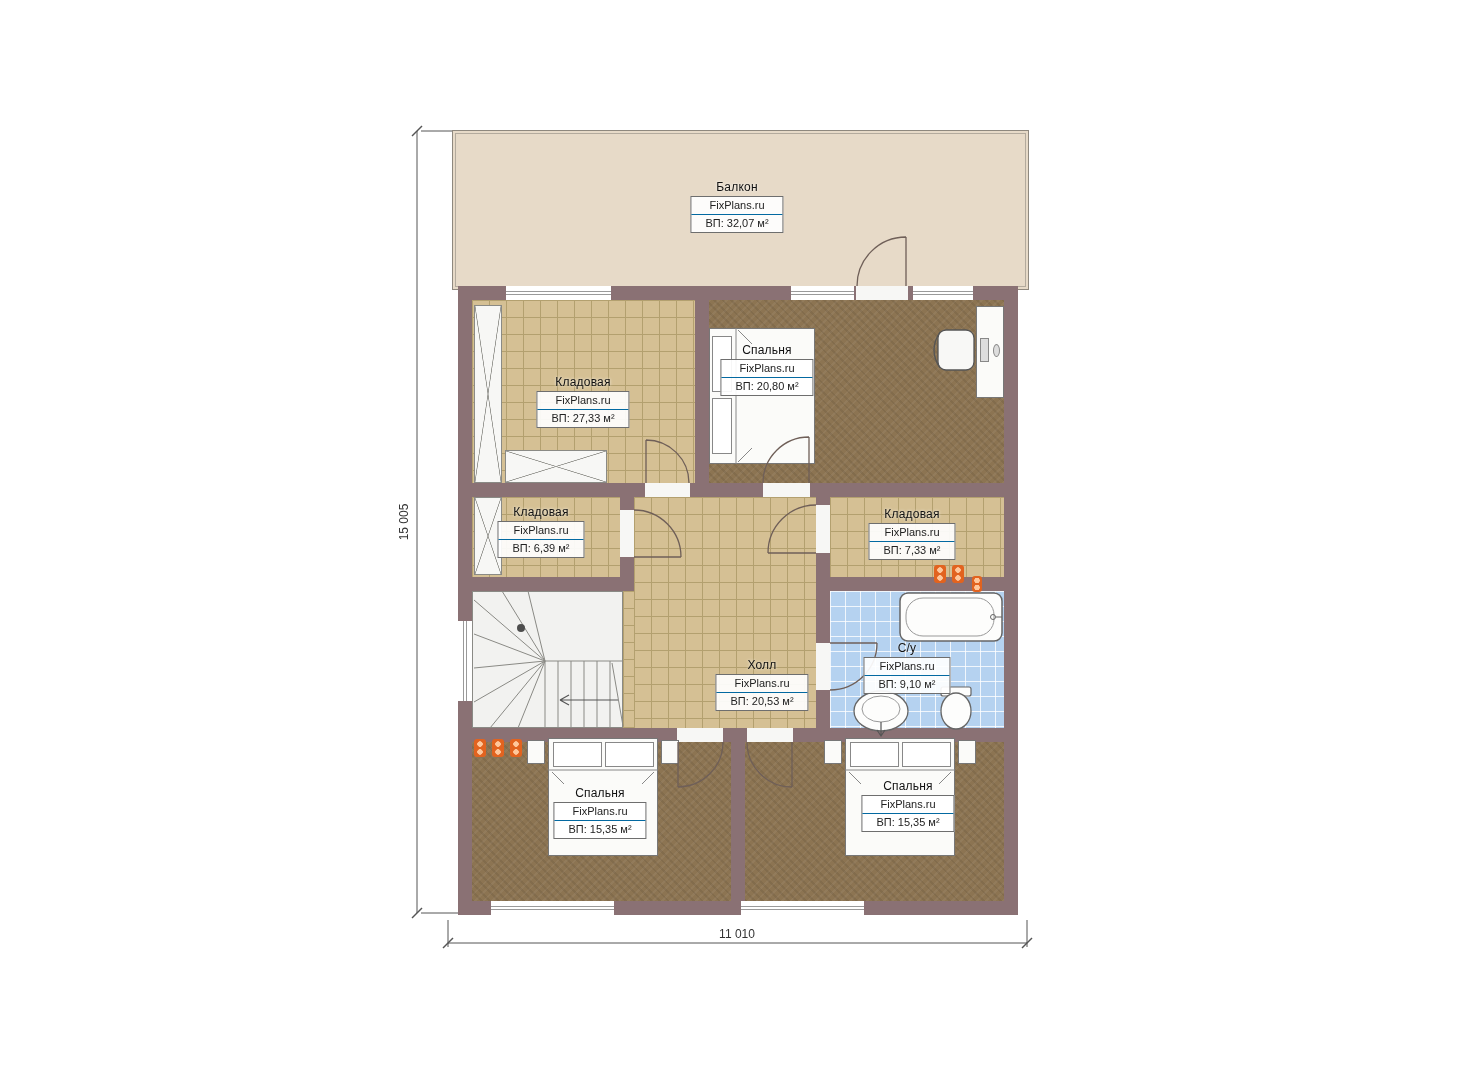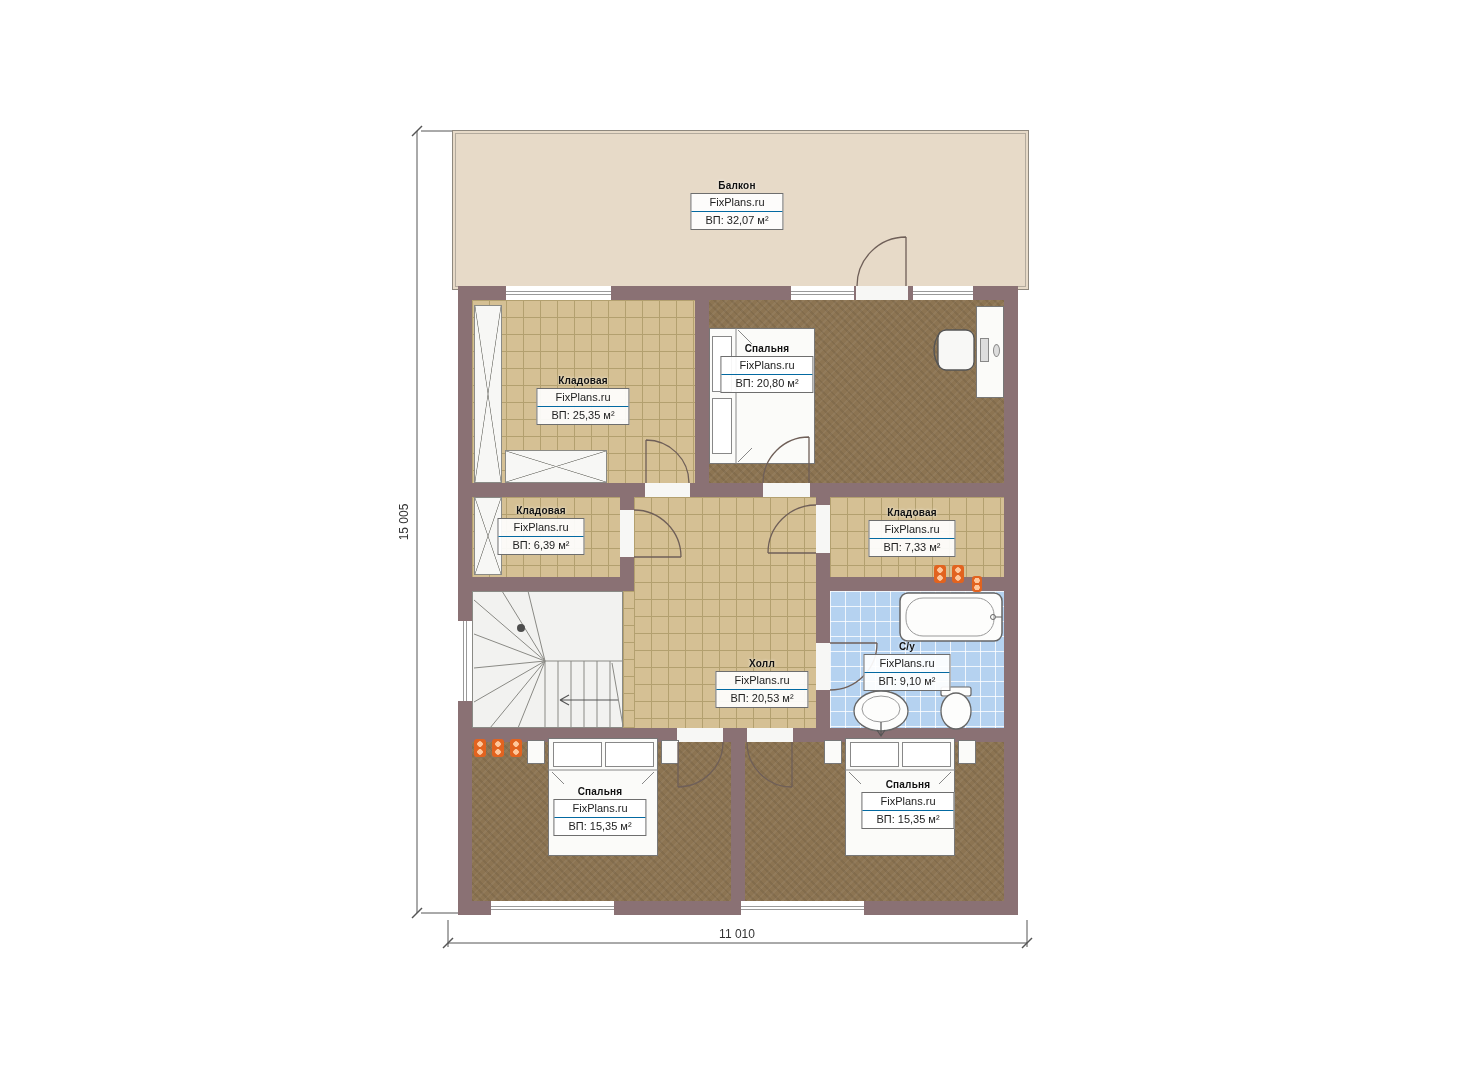--- a/index.html
+++ b/index.html
@@ -42,21 +42,21 @@
 
   .switch{width:12px;height:18px;border-radius:3px;z-index:6;
     background:radial-gradient(circle at 50% 28%,#ffc79b 2.5px,transparent 3px),
                radial-gradient(circle at 50% 72%,#ffc79b 2.5px,transparent 3px),#e2631f;}
 
   
   .overlay{left:0;top:0;z-index:5;pointer-events:none;}
 
   
   .room-label{z-index:7;transform:translateX(-50%);text-align:center;color:#111;}
-  .room-title{font-size:10px;font-weight:bold;letter-spacing:.2px;margin-bottom:2px;text-shadow:0 0 3px rgba(255,255,255,.9);}
+  .room-title{font-size:12px;font-weight:normal;letter-spacing:.2px;margin-bottom:2px;text-shadow:0 0 3px rgba(255,255,255,.9);}
   .label-box{display:inline-block;background:rgba(255,255,255,.92);border:1px solid #6e6e6e;font-size:11px;color:#222;}
   .lb-row{padding:1px 14px;line-height:15px;white-space:nowrap;}
   .lb-row + .lb-row{border-top:1px solid #0369a1;}
 
   .dim-text{font-size:12px;fill:#333;}
 </style>
 </head>
 <body>
 
 <div class="plan">
@@ -207,21 +207,21 @@
 
   <div class="abs room-label" style="left:737px;top:180px;">
     <div class="room-title">Балкон</div>
     <div class="label-box"><div class="lb-row">FixPlans.ru</div>
     <div class="lb-row">ВП: 32,07 м²</div></div>
   </div>
 
   <div class="abs room-label" style="left:583px;top:375px;">
     <div class="room-title">Кладовая</div>
     <div class="label-box"><div class="lb-row">FixPlans.ru</div>
-    <div class="lb-row">ВП: 25,35 м²</div></div>
+    <div class="lb-row">ВП: 27,33 м²</div></div>
   </div>
 
   <div class="abs room-label" style="left:767px;top:343px;">
     <div class="room-title">Спальня</div>
     <div class="label-box"><div class="lb-row">FixPlans.ru</div>
     <div class="lb-row">ВП: 20,80 м²</div></div>
   </div>
 
   <div class="abs room-label" style="left:541px;top:505px;">
     <div class="room-title">Кладовая</div>

